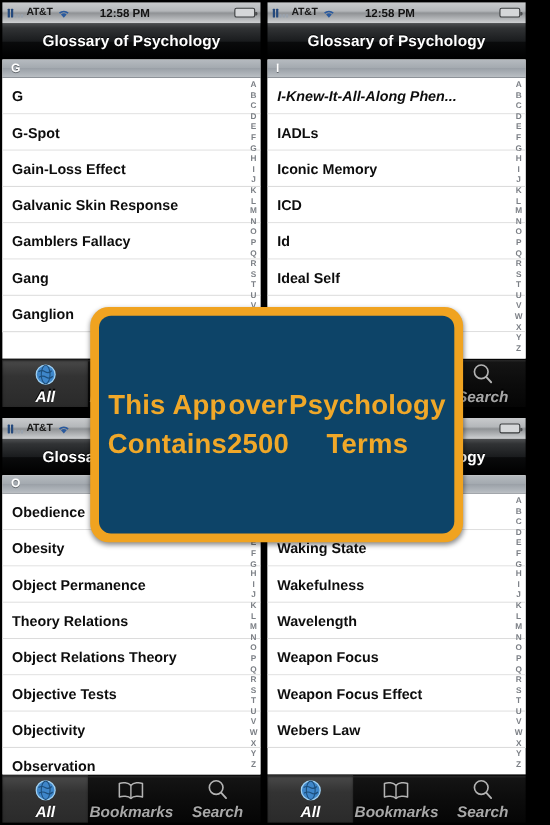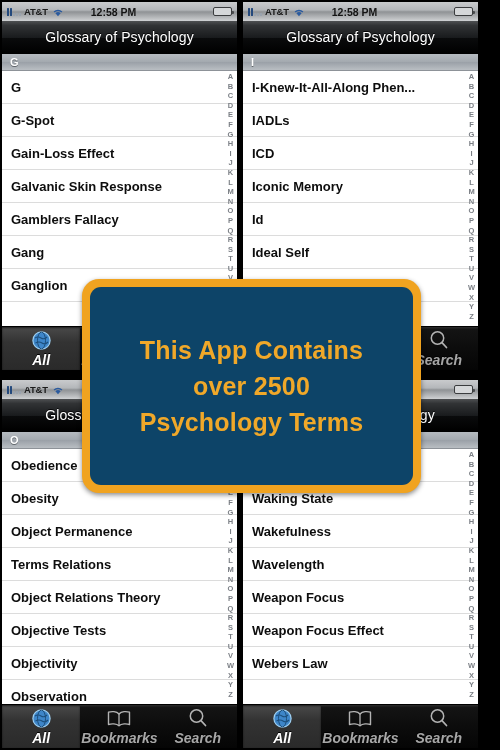--- a/index.html
+++ b/index.html
@@ -65,21 +65,21 @@
   }
 
   
   .navbar {
     height:33px;
     background:linear-gradient(to bottom,#4e5052 0%,#313335 14%,#191b1d 52%,#0a0b0c 53%,#000 100%);
     display:flex; align-items:center; justify-content:center;
     border-bottom:1px solid #000;
   }
   .navtitle {
-    color:#fff; font-size:14px; font-weight:normal;
+    color:#fff; font-size:14px; font-weight:bold;
     text-shadow:0 -1px 0 rgba(0,0,0,.85);
     letter-spacing:.1px;
   }
 
   
   .listwrap { position:relative; height:272px; background:#fff; overflow:hidden; }
   .sectionhdr {
     height:17px;
     background:linear-gradient(to bottom,#b6bbc0 0%,#a3a9af 50%,#9aa0a7 51%,#b9bec3 100%);
     border-bottom:1px solid #8d9298;
@@ -90,21 +90,21 @@
   }
   .row {
     height:33px;
     display:flex; align-items:center;
     padding-left:9px; padding-right:22px;
     border-bottom:1px solid #dcdcdc;
     background:#fff;
     font-size:13px; font-weight:bold; color:#0d0d0d;
     white-space:nowrap; overflow:hidden;
   }
-  .row.narrow { padding-right:18px; }
+  .row.narrow { padding-right:18px;font-style:italic; }
 
   
   .indexbar {
     position:absolute; top:17px; right:0; width:13px; bottom:0;
     display:flex; flex-direction:column; align-items:center;
     justify-content:flex-start;
     background:rgba(255,255,255,0);
     padding-top:1px;
     pointer-events:auto;
   }
@@ -145,21 +145,21 @@
     background:#f0a320;
     border-radius:17px;
     padding:8px;
     z-index:50;
     box-shadow:0 2px 5px rgba(0,0,0,.45);
   }
   .overlay-inner {
     width:100%; height:100%;
     background:#0d4468;
     border-radius:11px;
-    display:flex; flex-direction:column;
+    display:flex; flex-direction:row;
     align-items:center; justify-content:center;
     text-align:center;
     padding:0 14px;
   }
   .overlay-inner .line {
     color:#f0a829;
     font-size:25px;
     font-weight:bold;
     line-height:36px;
     letter-spacing:.2px;
@@ -290,22 +290,22 @@
         <span class="battery"><span class="fill"></span></span>
       </div>
     </div>
     <div class="navbar">
       <div class="navtitle">Glossary of Psychology</div>
     </div>
     <div class="listwrap">
       <div class="sectionhdr">I</div>
       <div class="row narrow">I-Knew-It-All-Along Phen...</div>
       <div class="row">IADLs</div>
+      <div class="row">Iconic Memory</div>
       <div class="row">ICD</div>
-      <div class="row">Iconic Memory</div>
       <div class="row">Id</div>
       <div class="row">Ideal Self</div>
       <div class="row">Identical Twins</div>
       <div class="row">Identification</div>
       <div class="indexbar">
           <span>A</span>
           <span>B</span>
           <span>C</span>
           <span>D</span>
           <span>E</span>
@@ -389,21 +389,21 @@
       </div>
     </div>
     <div class="navbar">
       <div class="navtitle">Glossary of Psychology</div>
     </div>
     <div class="listwrap">
       <div class="sectionhdr">O</div>
       <div class="row">Obedience</div>
       <div class="row">Obesity</div>
       <div class="row">Object Permanence</div>
-      <div class="row">Terms Relations</div>
+      <div class="row">Theory Relations</div>
       <div class="row">Object Relations Theory</div>
       <div class="row">Objective Tests</div>
       <div class="row">Objectivity</div>
       <div class="row">Observation</div>
       <div class="indexbar">
           <span>A</span>
           <span>B</span>
           <span>C</span>
           <span>D</span>
           <span>E</span>

